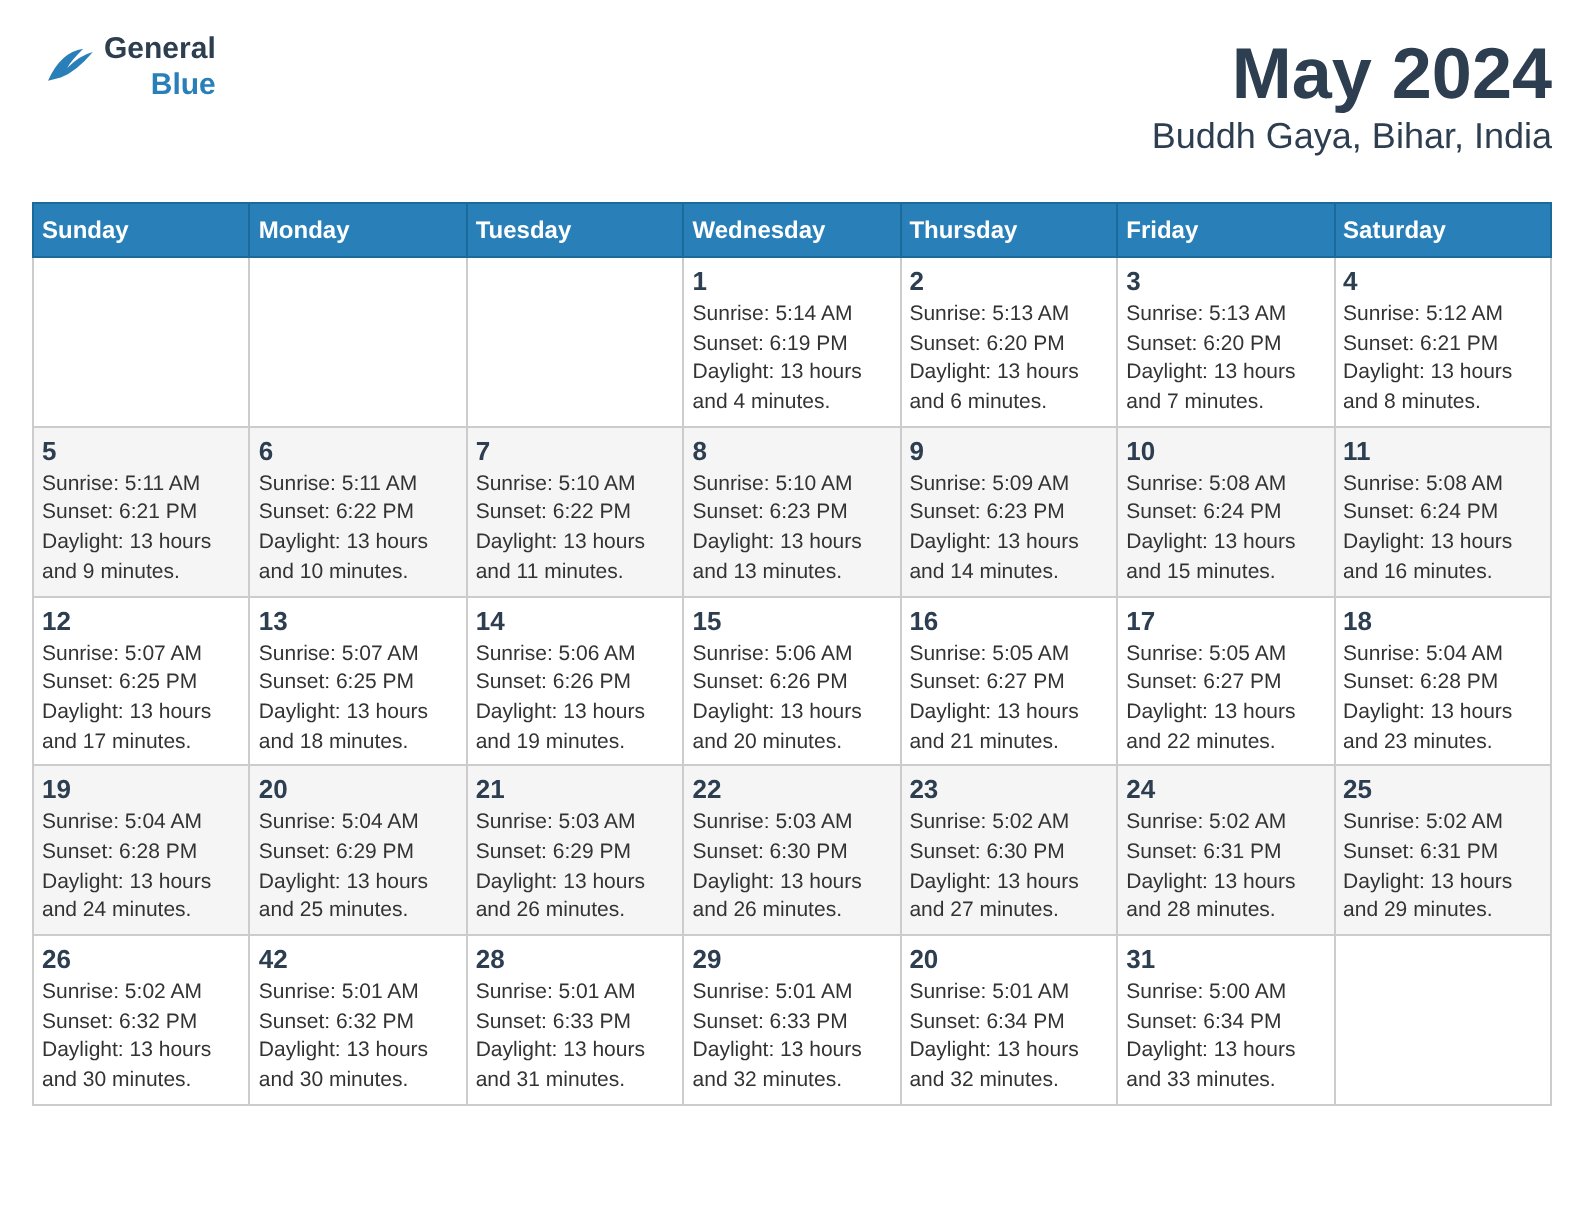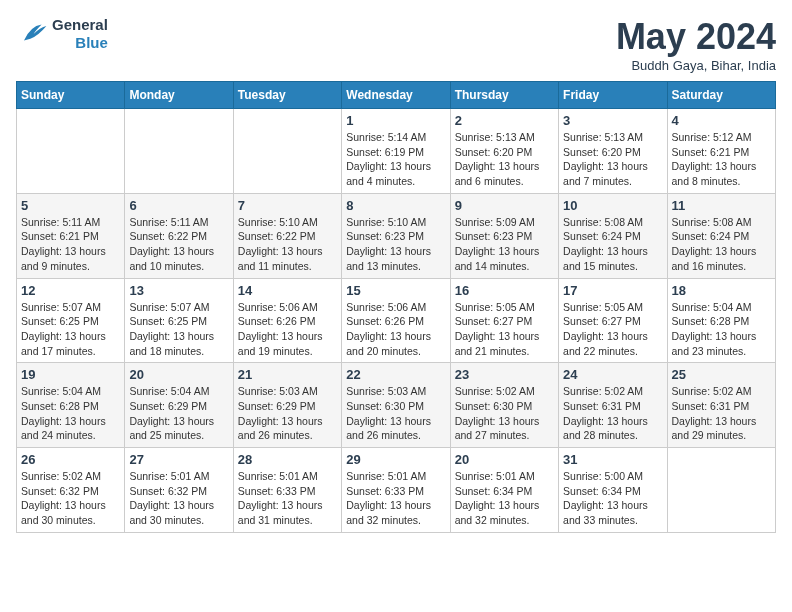--- a/index.html
+++ b/index.html
@@ -7,42 +7,42 @@
       font-family: Arial, sans-serif;
       background: #fff;
       width: 792px;
       min-height: 612px;
       padding: 16px;
     }
     .header {
       display: flex;
       justify-content: space-between;
       align-items: flex-start;
-      margin-bottom: 8px;
+      margin-bottom: 22px;
     }
     .logo {
       display: flex;
       align-items: center;
       gap: 4px;
     }
     .logo-bird {
       width: 32px;
       height: 32px;
     }
     .title-block {
       text-align: right;
     }
     .month-title {
       font-size: 36px;
       font-weight: bold;
       color: #2c3e50;
       text-align: right;
     }
     .subtitle {
-      font-size: 13px;
+      font-size: 18px;
       color: #2c3e50;
     }
     table {
       width: 100%;
       border-collapse: collapse;
       font-size: 11px;
       padding-left: 24px;
     }
     thead tr th {
       background: #2980b9;
@@ -222,21 +222,21 @@
           <span class="day-num">25</span>
           <div class="day-info">Sunrise: 5:02 AM<br>Sunset: 6:31 PM<br>Daylight: 13 hours<br>and 29 minutes.</div>
         </td>
       </tr>
       <tr>
         <td>
           <span class="day-num">26</span>
           <div class="day-info">Sunrise: 5:02 AM<br>Sunset: 6:32 PM<br>Daylight: 13 hours<br>and 30 minutes.</div>
         </td>
         <td>
-          <span class="day-num">27</span>
+          <span class="day-num">42</span>
           <div class="day-info">Sunrise: 5:01 AM<br>Sunset: 6:32 PM<br>Daylight: 13 hours<br>and 30 minutes.</div>
         </td>
         <td>
           <span class="day-num">28</span>
           <div class="day-info">Sunrise: 5:01 AM<br>Sunset: 6:33 PM<br>Daylight: 13 hours<br>and 31 minutes.</div>
         </td>
         <td>
           <span class="day-num">29</span>
           <div class="day-info">Sunrise: 5:01 AM<br>Sunset: 6:33 PM<br>Daylight: 13 hours<br>and 32 minutes.</div>
         </td>

